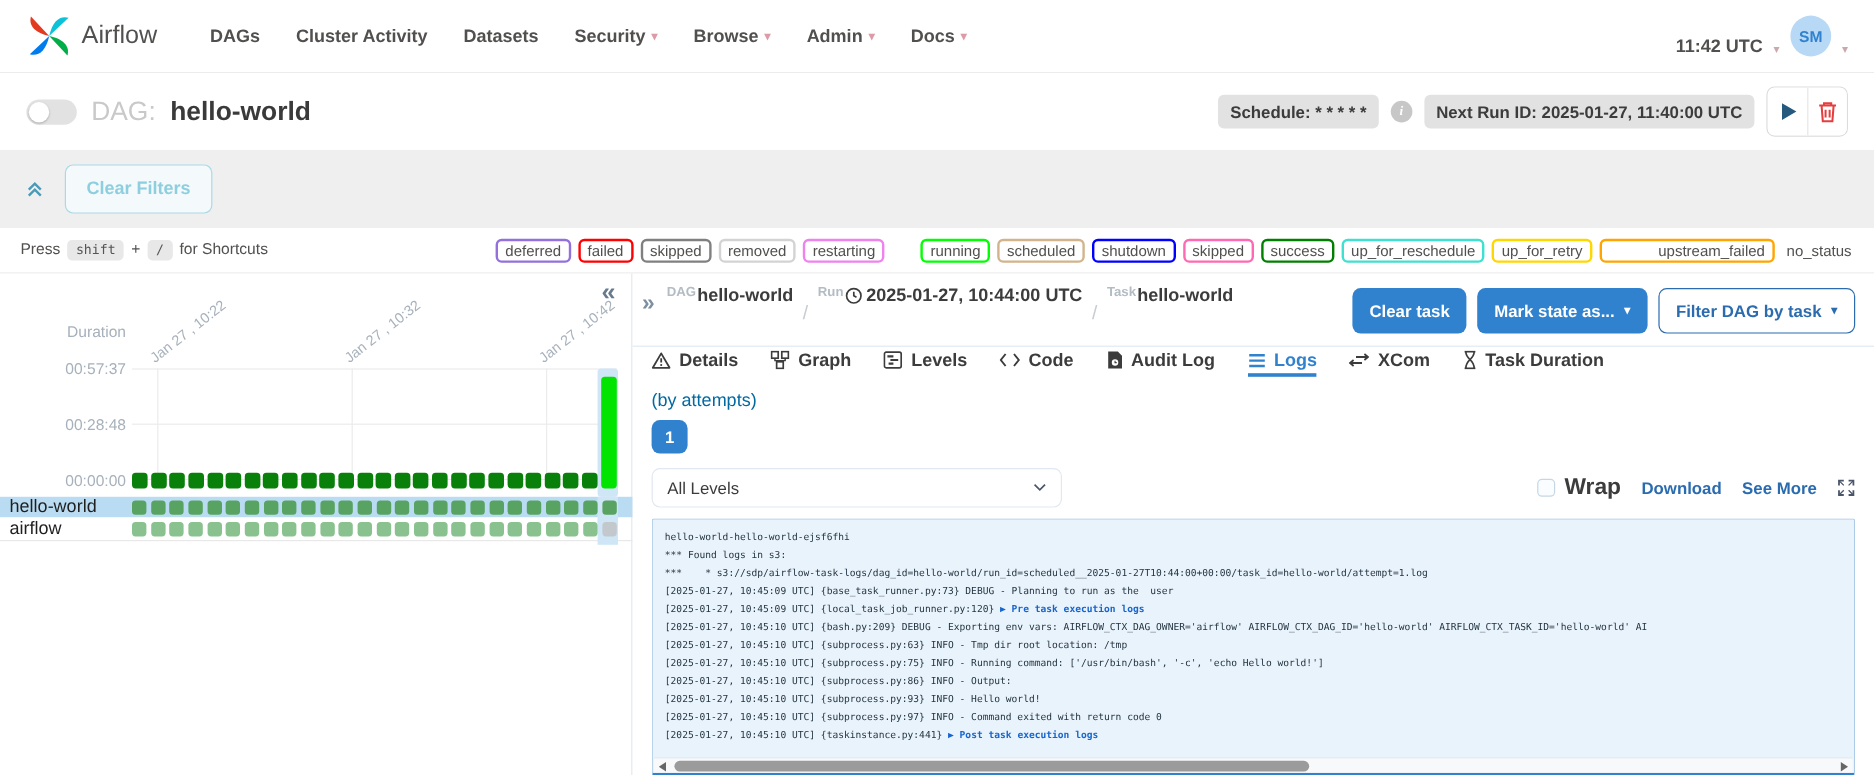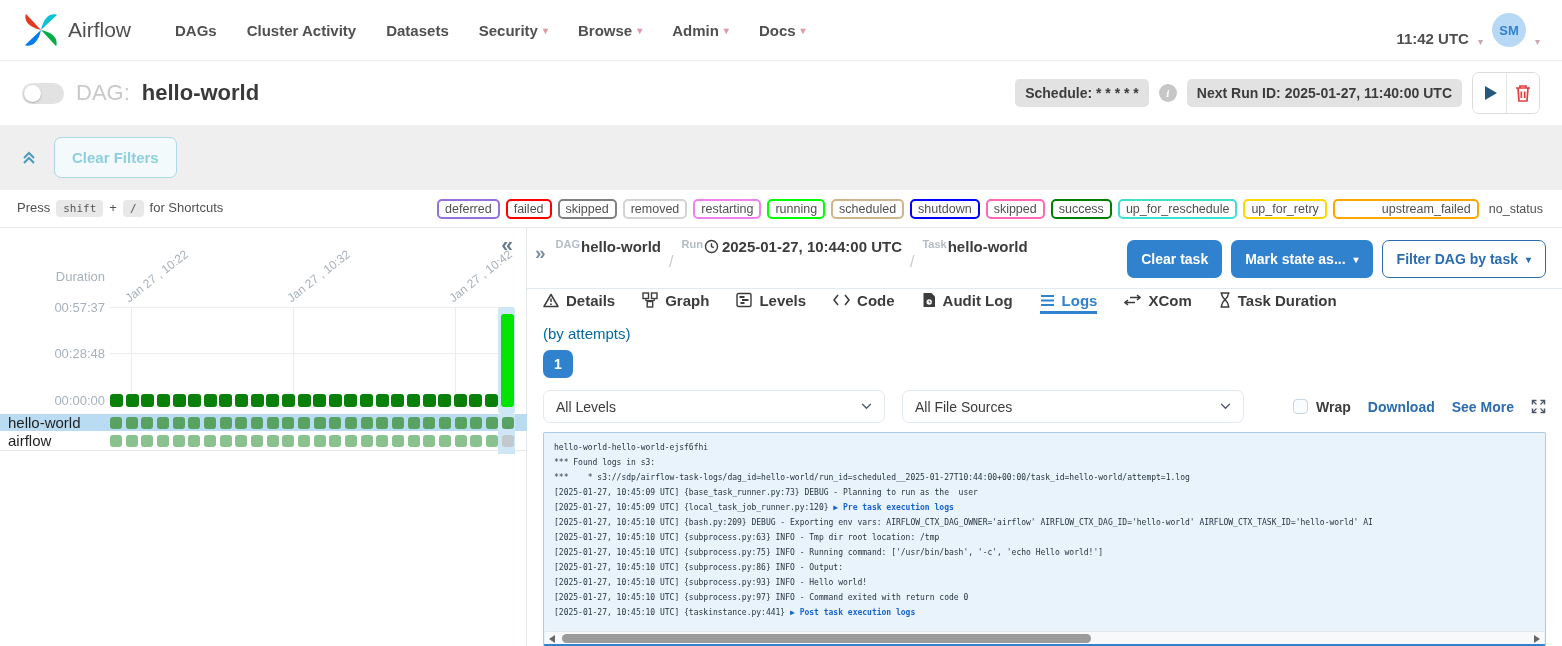--- a/index.html
+++ b/index.html
@@ -81,21 +81,21 @@
 .tab-bar{display:flex;gap:27px;padding:0 16px;height:38px;align-items:stretch}
 .tab{display:flex;align-items:center;gap:7px;font-weight:bold;font-size:15px;color:#3c3c3c;border-bottom:3px solid transparent;cursor:pointer;white-space:nowrap}
 .tab.active{color:#3182ce;border-bottom-color:#3182ce}
 .ticon{display:flex;align-items:center}
 
 .logs-area{padding:11px 16px 0 16px;flex:1;display:flex;flex-direction:column;min-width:0}
 .attempts-label{font-size:15px;color:#0369a1}
 .attempt-btn{margin-top:8px;width:30px;height:28px;background:#3182ce;color:#fff;font-weight:bold;font-size:14px;border-radius:7px;display:flex;align-items:center;justify-content:center;cursor:pointer}
 .log-controls{margin-top:12px;display:flex;align-items:center;gap:17px}
 .lselect{width:342px;height:33px;border:1px solid #e2e8f0;border-radius:7px;display:flex;align-items:center;justify-content:space-between;padding:0 12px;font-size:14px;color:#3c3c3c;background:#fff;cursor:pointer}
-.wrap-group{margin-left:auto;display:flex;align-items:center;gap:8px;font-weight:bold;font-size:14px;color:#3c3c3c}
+.wrap-group{margin-left:auto;display:flex;align-items:center;gap:8px;font-weight:bold;font-size:19px;color:#3c3c3c}
 .checkbox{width:15px;height:15px;border:1.5px solid #c6d6e4;border-radius:4px;background:#fafdff;cursor:pointer}
 .link{color:#2b6cb0;font-weight:bold;font-size:14px;cursor:pointer;white-space:nowrap}
 .fs-icon{cursor:pointer;display:flex}
 .log-box{margin-top:9px;height:214px;background:#e9f3fb;border:1px solid #abcbe6;border-bottom:2px solid #3182ce;border-radius:2px;position:relative;padding:7px 4px 8px 10px;overflow:hidden}
 .log-lines{font-family:"DejaVu Sans Mono",monospace;font-size:8px;line-height:15px;color:#243442;white-space:pre}
 .log-link{color:#1765cc;font-weight:bold;cursor:pointer}
 .hscroll{position:absolute;left:1px;right:1px;bottom:0;height:13px;background:#f7f9fb;border-top:1px solid #e4e9ee}
 .hthumb{position:absolute;left:17px;width:53%;height:9px;background:#9b9b9b;border-radius:5px;top:2px;cursor:pointer}
 .harrow{position:absolute;top:3px;width:0;height:0;border-top:4px solid transparent;border-bottom:4px solid transparent}
 .harrow.left{left:4px;border-right:6px solid #666}
@@ -192,21 +192,21 @@
     <span>+</span>
     <kbd>/</kbd>
     <span>for Shortcuts</span>
   </div>
   <div class="badges">
       <div class="badge" style="border-color: rgb(147, 112, 219);">deferred</div>
       <div class="badge" style="border-color: rgb(255, 0, 0);">failed</div>
       <div class="badge" style="border-color: rgb(128, 128, 128);">skipped</div>
       <div class="badge" style="border-color: rgb(211, 211, 211);">removed</div>
       <div class="badge" style="border-color: rgb(238, 130, 238);">restarting</div>
-      <div class="badge" style="border-color: rgb(0, 255, 0);">running</div>
+      <div class="badge" style="border-color: rgb(0, 255, 0); margin-left: 24px;">running</div>
       <div class="badge" style="border-color: rgb(210, 180, 140);">scheduled</div>
       <div class="badge" style="border-color: rgb(0, 0, 255);">shutdown</div>
       <div class="badge" style="border-color: rgb(255, 105, 180);">skipped</div>
       <div class="badge" style="border-color: rgb(0, 128, 0);">success</div>
       <div class="badge" style="border-color: rgb(64, 224, 208);">up_for_reschedule</div>
       <div class="badge" style="border-color: rgb(255, 215, 0);">up_for_retry</div>
       <div class="badge" style="border-color: rgb(255, 165, 0); padding-left: 47px;">upstream_failed</div>
       <div class="badge no-border">no_status</div>
     </div>
 </div>
@@ -452,28 +452,20 @@
       <div class="attempt-btn">1</div>
       <div class="log-controls">
         <div class="lselect">
           <span>All Levels</span>
           <span style="display:flex">
               <svg width="11" height="7" viewBox="0 0 12 8">
                 <path d="M1 1l5 5 5-5" fill="none" stroke="#4a5568" stroke-width="1.6"></path>
               </svg>
             </span>
         </div>
-        <div class="lselect">
-          <span>All File Sources</span>
-          <span style="display:flex">
-              <svg width="11" height="7" viewBox="0 0 12 8">
-                <path d="M1 1l5 5 5-5" fill="none" stroke="#4a5568" stroke-width="1.6"></path>
-              </svg>
-            </span>
-        </div>
         <div class="wrap-group">
           <span class="checkbox"></span>
           <span>Wrap</span>
         </div>
         <span class="link">Download</span>
         <span class="link">See More</span>
         <span class="fs-icon">
           <svg width="15" height="15" viewBox="0 0 15 15">
               <path d="M5.5 1.5H1.5v4M9.5 1.5h4v4M13.5 9.5v4h-4M1.5 9.5v4h4" fill="none" stroke="#4a5568" stroke-width="1.5"></path>
               <path d="M1.5 1.5l4 4M13.5 1.5l-4 4M13.5 13.5l-4-4M1.5 13.5l4-4" stroke="#4a5568" stroke-width="1.1"></path>

